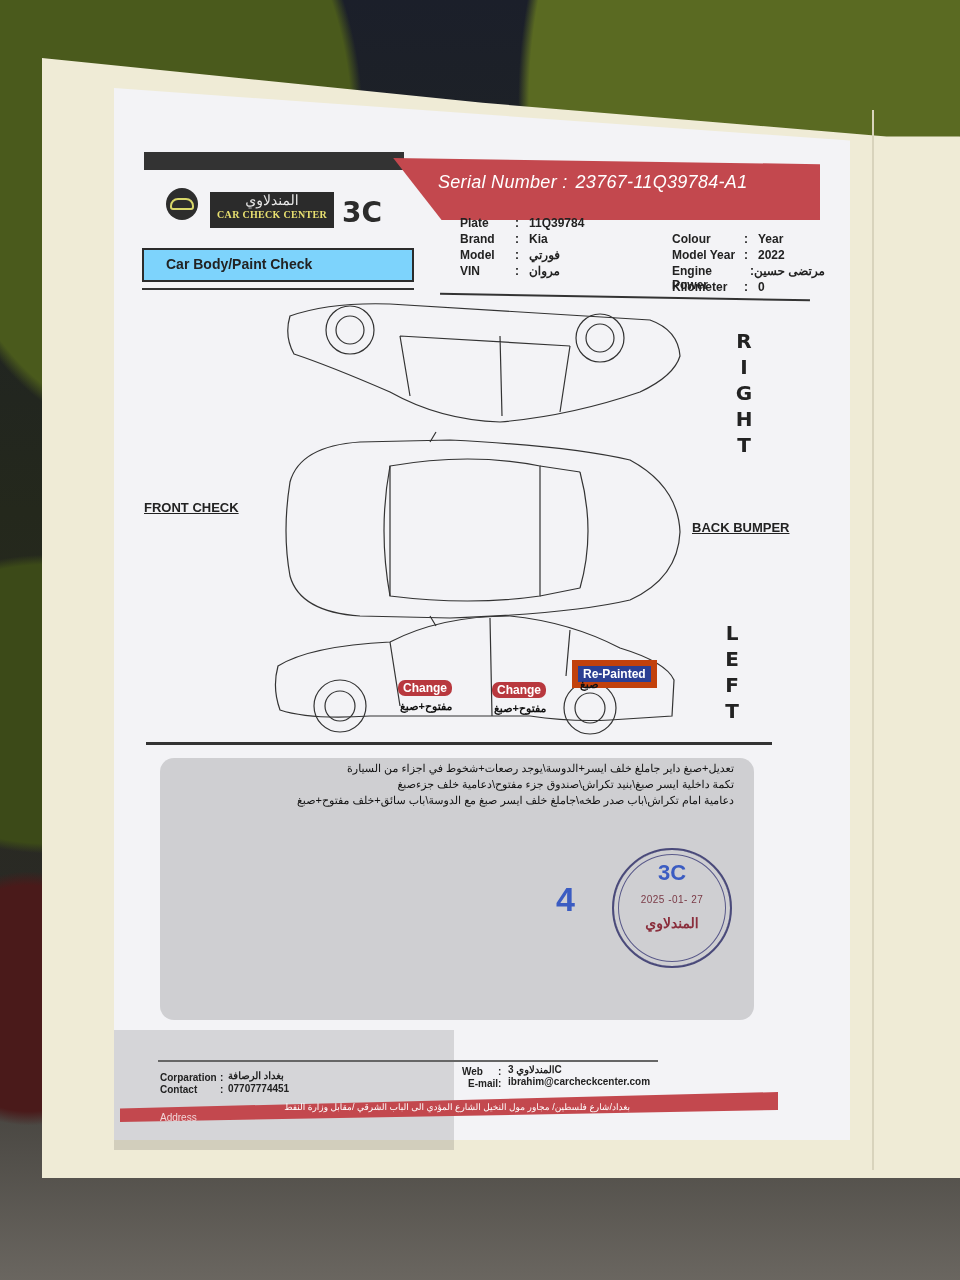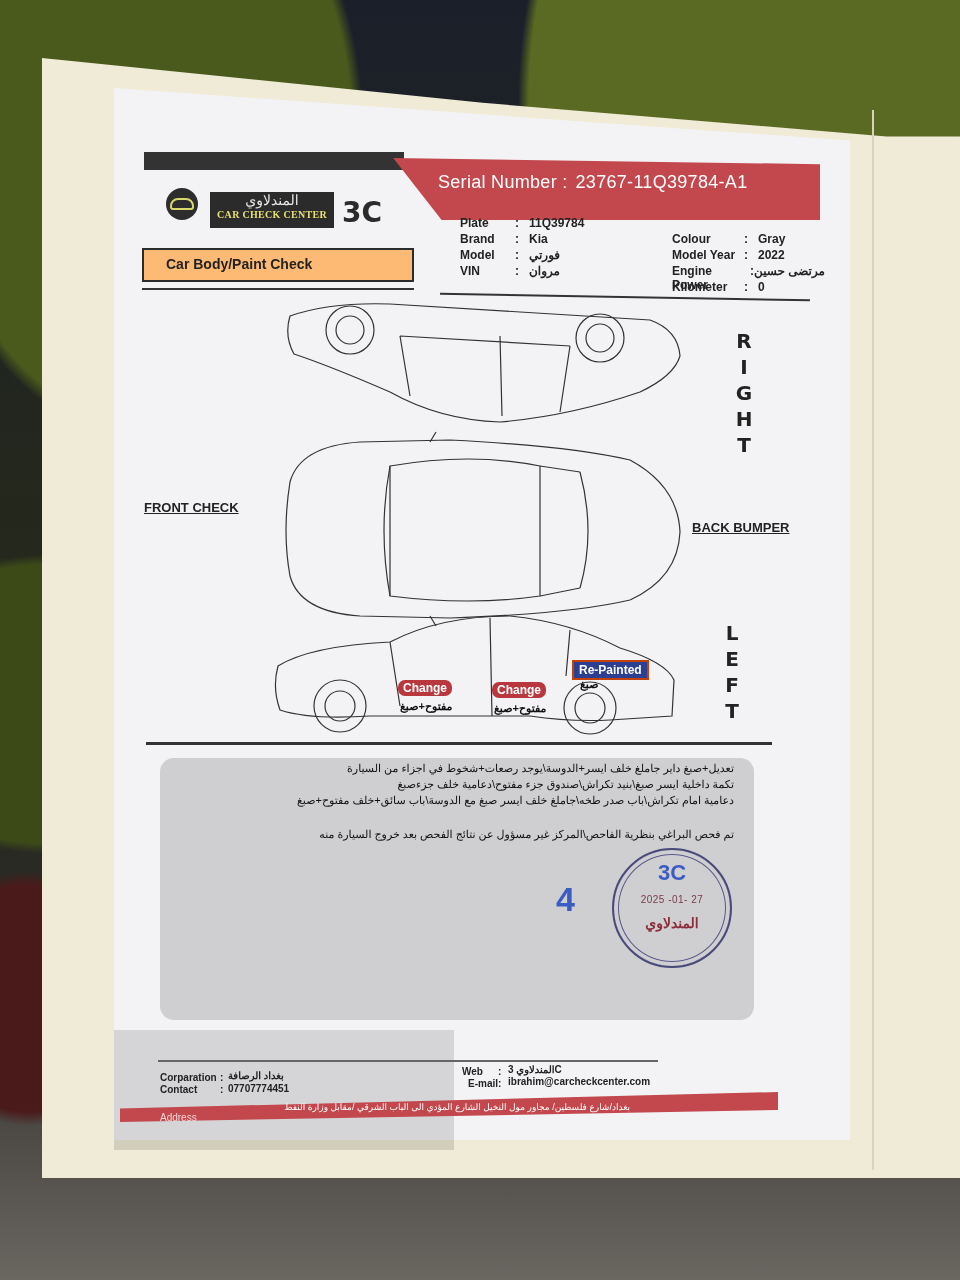--- a/index.html
+++ b/index.html
@@ -28,47 +28,47 @@
     clip-path: polygon(0 0, 100% 5%, 100% 100%, 0 100%);
   }
   .shadow { position:absolute; left:114px; top:1030px; width:340px; height:120px; background:rgba(0,0,0,.12); }
 
   .header-bar-dark { position:absolute; left:144px; top:152px; width:260px; height:18px; background:#333; }
   .serial-banner {
     position:absolute; left:380px; top:158px; width:440px; height:62px;
     background:#c3484e;
     clip-path: polygon(3% 0, 100% 10%, 100% 100%, 14% 100%);
   }
-  .serial-text { position:absolute; left:438px; top:172px; color:#fff; font-size:18px; letter-spacing:.3px; }
+  .serial-text { position:absolute; left:438px; top:172px; color:#fff; font-size:18px; letter-spacing:.3px;font-style:italic; }
   .serial-text .lbl { margin-right:8px; }
 
   .logo-circle { position:absolute; left:166px; top:188px; width:32px; height:32px; border-radius:50%; background:#2d2d2d; display:flex; align-items:center; justify-content:center; }
   .logo-circle .car-shape { width:20px; height:8px; border:2px solid #d9d86a; border-radius:8px 8px 3px 3px; }
   .logo-box { position:absolute; left:210px; top:192px; width:124px; height:36px; background:#2b2b2b; color:#fff; text-align:center; }
   .logo-box .ar { font-size:14px; line-height:17px; color:#e8e8e8; }
   .logo-box .en { font-size:10px; font-weight:bold; color:#e8e070; letter-spacing:.3px;font-family:Liberation Serif, serif; }
   .logo-3c { position:absolute; left:342px; top:196px; font-size:28px; font-weight:bold; color:#2b2b2b; font-family:"DejaVu Sans", sans-serif; }
 
-  .title-box { position:absolute; left:142px; top:248px; width:268px; height:30px; border:2px solid #2b2b2b; background:#fdba74; }
+  .title-box { position:absolute; left:142px; top:248px; width:268px; height:30px; border:2px solid #2b2b2b; background:#7dd3fc; }
   .title-box span { position:absolute; left:22px; top:6px; font-size:14px; font-weight:bold; color:#222; }
   .rule { position:absolute; height:2px; background:#333; }
 
   .info { position:absolute; font-size:12px; font-weight:bold; color:#222; }
   .info .row { height:16px; display:flex; }
   .info .k { width:55px; }
   .info .sep { width:14px; }
   .info.right .k { width:72px; }
 
   .diagram { position:absolute; left:270px; top:296px; width:420px; height:440px; }
   .side-label { position:absolute; font-size:20px; font-weight:bold; color:#222; width:20px; text-align:center; line-height:26px; font-family:"DejaVu Sans", sans-serif; }
   .bumper { position:absolute; font-size:13px; font-weight:bold; color:#222; text-decoration:underline; }
 
   .tag { position:absolute; color:#fff; font-size:12px; font-weight:bold; padding:1px 5px; }
   .tag.change { background:#b8383e;border-radius:7px; }
-  .tag.repainted { background:#2b3f93; border:2px solid #c2410c; }
+  .tag.repainted { background:#2b3f93; border:6px solid #c2410c; }
   .hand { position:absolute; font-size:11px; color:#111; font-weight:bold; direction:rtl; }
 
   .notes {
     position:absolute; left:160px; top:758px; width:594px; height:262px;
     background:#cfcfd2;
     border-radius:14px;
   }
   .notes .line { position:absolute; right:20px; font-size:11px; color:#111; direction:rtl; white-space:nowrap; }
   .number-mark { position:absolute; left:556px; top:880px; font-size:34px; font-weight:bold; color:#3b5cc2; }
   .stamp {
@@ -136,21 +136,21 @@
   <div class="row">
       <span class="k">VIN</span>
       <span class="sep">:</span>
       <span>مروان</span>
     </div>
 </div>
 <div class="info right" style="left:672px; top:232px;">
   <div class="row">
       <span class="k">Colour</span>
       <span class="sep">:</span>
-      <span>Gray</span>
+      <span>Year</span>
     </div>
   <div class="row">
       <span class="k">Model Year</span>
       <span class="sep">:</span>
       <span>2022</span>
     </div>
   <div class="row">
       <span class="k" style="width:78px">Engine Power</span>
       <span class="sep" style="width:4px">:</span>
       <span>مرتضى حسين</span>
@@ -212,21 +212,20 @@
 <div class="hand" style="left:494px; top:702px;">مفتوح+صبغ</div>
 <div class="tag repainted" style="left:572px; top:660px;">Re-Painted</div>
 <div class="hand" style="left:580px; top:678px;">صبغ</div>
 
 <div class="rule" style="left:146px; top:742px; width:626px; height:3px;"></div>
 
 <div class="notes">
   <div class="line" style="top:4px;">تعديل+صبغ داير جاملغ خلف ايسر+الدوسة\يوجد رصعات+شخوط في اجزاء من السيارة</div>
   <div class="line" style="top:20px;">تكمة داخلية ايسر صبغ\بنيد تكراش\صندوق جزء مفتوح\دعامية خلف جزءصبغ</div>
   <div class="line" style="top:36px;">دعامية امام تكراش\باب صدر طخه\جاملغ خلف ايسر صبغ مع الدوسة\باب سائق+خلف مفتوح+صبغ</div>
-  <div class="line" style="top:70px;">تم فحص البراغي بنظرية الفاحص\المركز غير مسؤول عن نتائج الفحص بعد خروج السيارة منه</div>
 </div>
 <div class="number-mark">4</div>
 <div class="stamp">
   <div class="s3c">3C</div>
   <div class="date">2025 -01- 27</div>
   <div class="name">المندلاوي</div>
 </div>
 
 <div class="rule" style="left:158px; top:1060px; width:500px; height:2px; background:#666;"></div>
 <div class="footer-k" style="left:160px; top:1072px;text-align:right;">Corparation</div>

